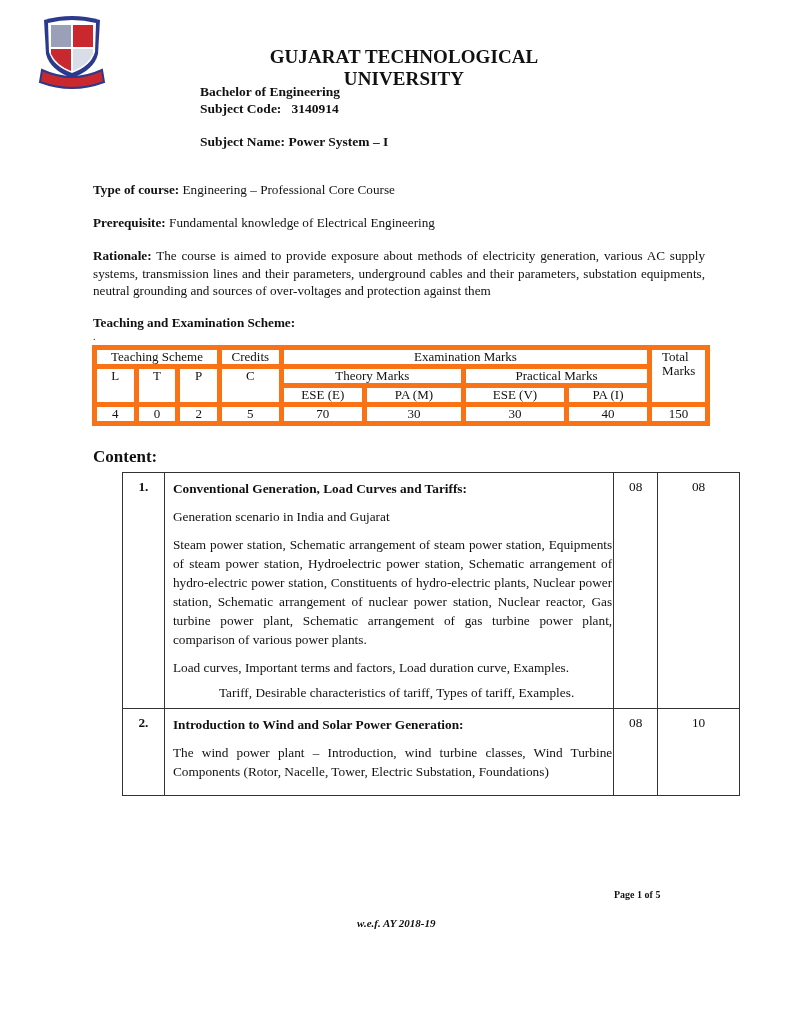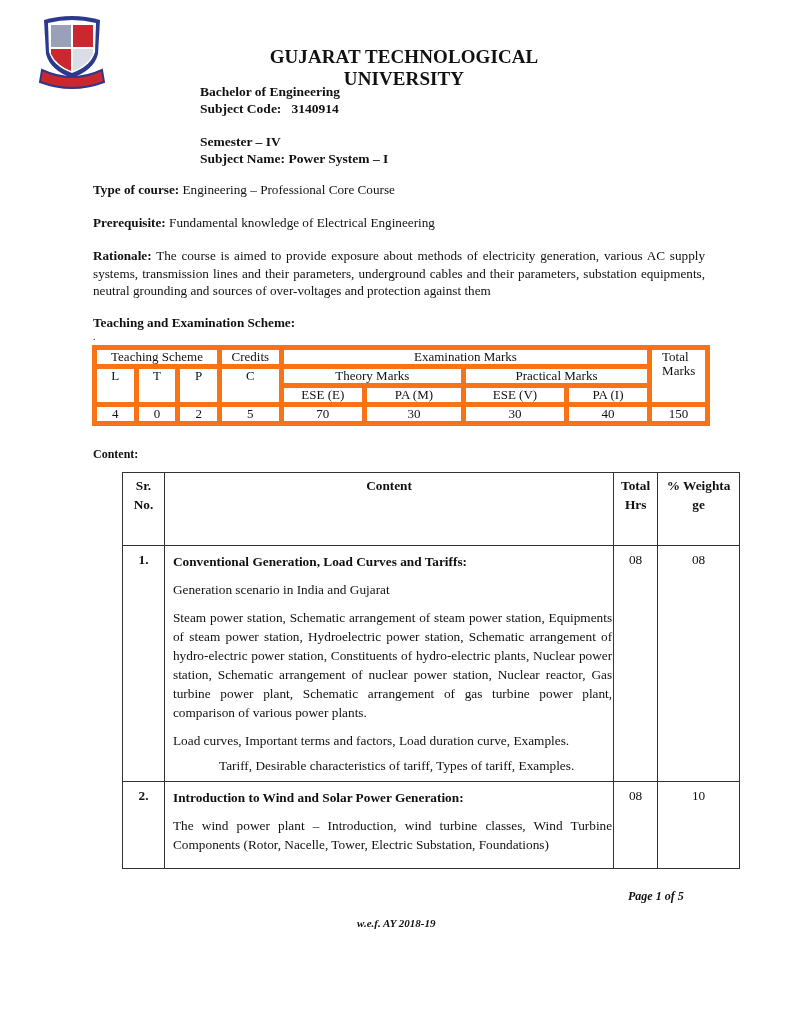--- a/index.html
+++ b/index.html
@@ -22,35 +22,35 @@
   .p-prereq { top: 214px; }
   .p-rationale { top: 247px; }
   .p-tes { top: 314px; font-weight: bold; }
   .dot { position: absolute; left: 93px; top: 331px; font-size: 10px; }
   table { border-collapse: collapse; }
   .scheme {
     position: absolute; left: 92px; top: 345px; width: 618px;
     font-size: 13px; text-align: center;
   }
   .scheme td { border: 5px solid #f97316; padding: 0; height: 14px; line-height: 14px; }
-  .p-content { position: absolute; left: 93px; top: 447px; font-weight: bold; font-size: 12px; }
+  .p-content { position: absolute; left: 93px; top: 447px; font-weight: bold; font-size: 17px; }
   .content {
     position: absolute; left: 122px; top: 472px; width: 618px;
     font-size: 13.3px;
   }
   .content td { border: 1.5px solid #333; vertical-align: top; }
   .content .hdr td { height: 68px; font-weight: bold; text-align: center; padding-top: 3px; line-height: 19px; }
   .content .num { text-align: center; font-weight: bold; padding-top: 6px; }
   .content .val { text-align: center; padding-top: 6px; }
   .content .body { padding: 6px 1px 6px 8px; line-height: 19px; }
   .content .body .topic { font-weight: bold; margin-bottom: 9px; }
   .content .body p { margin: 6px 0 9px 0; text-align: justify; }
   .content .body p.last { margin-bottom: 0; }
   .indent { padding-left: 46px; }
-  .page-no { position: absolute; left: 628px; top: 889px; font-style: italic; font-weight: bold; font-size: 12px; }
+  .page-no { position: absolute; left: 614px; top: 889px; font-weight: bold; font-size: 10px; }
   .wef { position: absolute; left: 357px; top: 917px; font-style: italic; font-weight: bold; font-size: 11px; }
 </style>
 </head>
 <body>
 
 <svg class="logo" viewBox="0 0 68 76">
   <path d="M6 6 Q34 -2 62 6 L60 40 Q56 56 34 64 Q12 56 8 40 Z" fill="#2b3a8c"></path>
   <path d="M10 9 Q34 3 58 9 L57 38 Q53 52 34 59 Q15 52 11 38 Z" fill="#ffffff"></path>
   <rect x="13" y="11" width="20" height="22" fill="#9aa0b8"></rect>
   <rect x="35" y="11" width="20" height="22" fill="#c8282e"></rect>
@@ -60,21 +60,20 @@
 </svg>
 
 <div class="title">GUJARAT TECHNOLOGICAL UNIVERSITY</div>
 
 <div class="center-block hdr1">
   <div>Bachelor of Engineering</div>
   <div style="white-space:pre">Subject Code:   3140914</div>
 </div>
 
 <div class="center-block hdr2">
-  <div>Semester – IV</div>
   <div>Subject Name: Power System – I</div>
 </div>
 
 <div class="para p-type">
   <b>Type of course:</b><span> Engineering – Professional Core Course</span>
 </div>
 
 <div class="para p-prereq">
   <b>Prerequisite:</b><span> Fundamental knowledge of Electrical Engineering</span>
 </div>
@@ -136,26 +135,20 @@
 <div class="p-content">Content:</div>
 
 <table class="content">
   <colgroup>
     <col style="width:42px">
       <col style="width:450px">
       <col style="width:44px">
       <col style="width:82px">
   </colgroup>
   <tbody>
-      <tr class="hdr">
-    <td style="padding:3px 6px 0 6px">Sr. No.</td>
-    <td>Content</td>
-    <td>Total Hrs</td>
-    <td style="padding:3px 8px 0 8px;word-break:break-all">% Weightage</td>
-  </tr>
   <tr>
     <td class="num">1.</td>
     <td class="body">
       <div class="topic">Conventional Generation, Load Curves and Tariffs:</div>
       <p>Generation scenario in India and Gujarat</p>
       <p>Steam power station, Schematic arrangement of steam power station, Equipments of steam power station, Hydroelectric power station, Schematic arrangement of hydro-electric power station, Constituents of hydro-electric plants, Nuclear power station, Schematic arrangement of nuclear power station, Nuclear reactor, Gas turbine power plant, Schematic arrangement of gas turbine power plant, comparison of various power plants.</p>
       <p class="last" style="margin-bottom:0">Load curves, Important terms and factors, Load duration curve, Examples.</p>
       <p class="last indent">Tariff, Desirable characteristics of tariff, Types of tariff, Examples.</p>
     </td>
     <td class="val">08</td>

